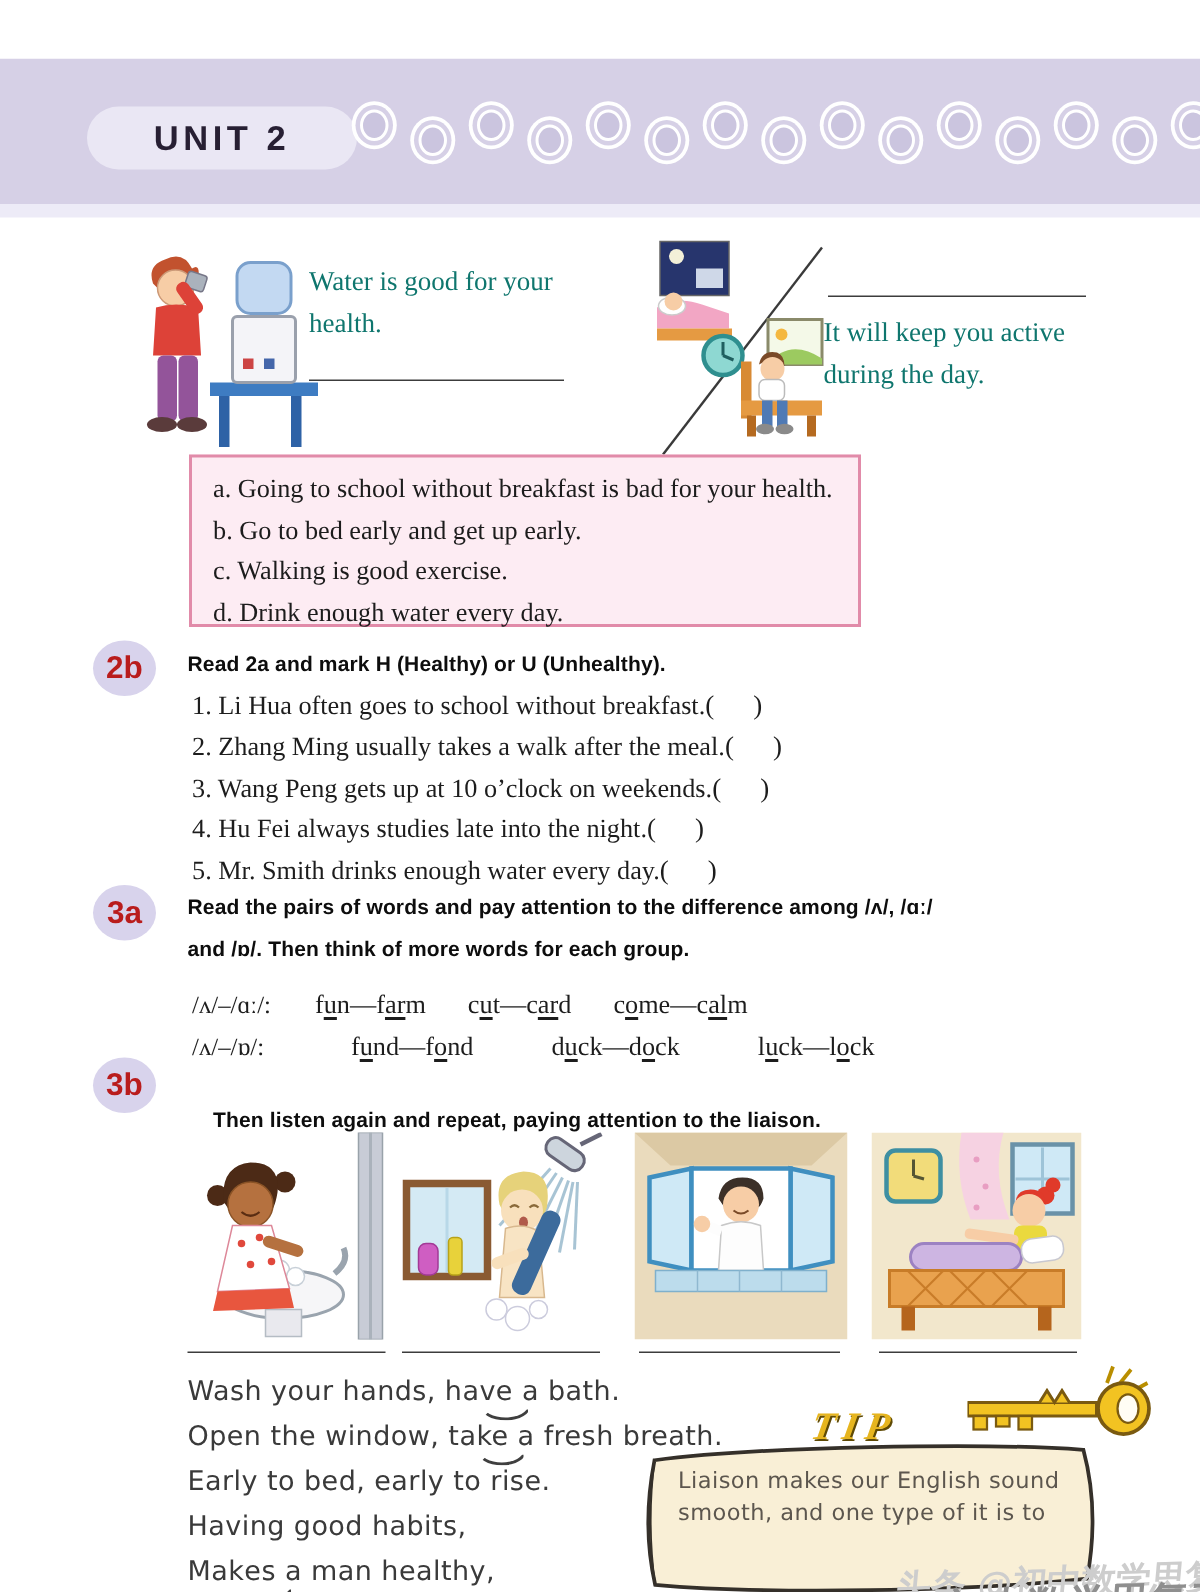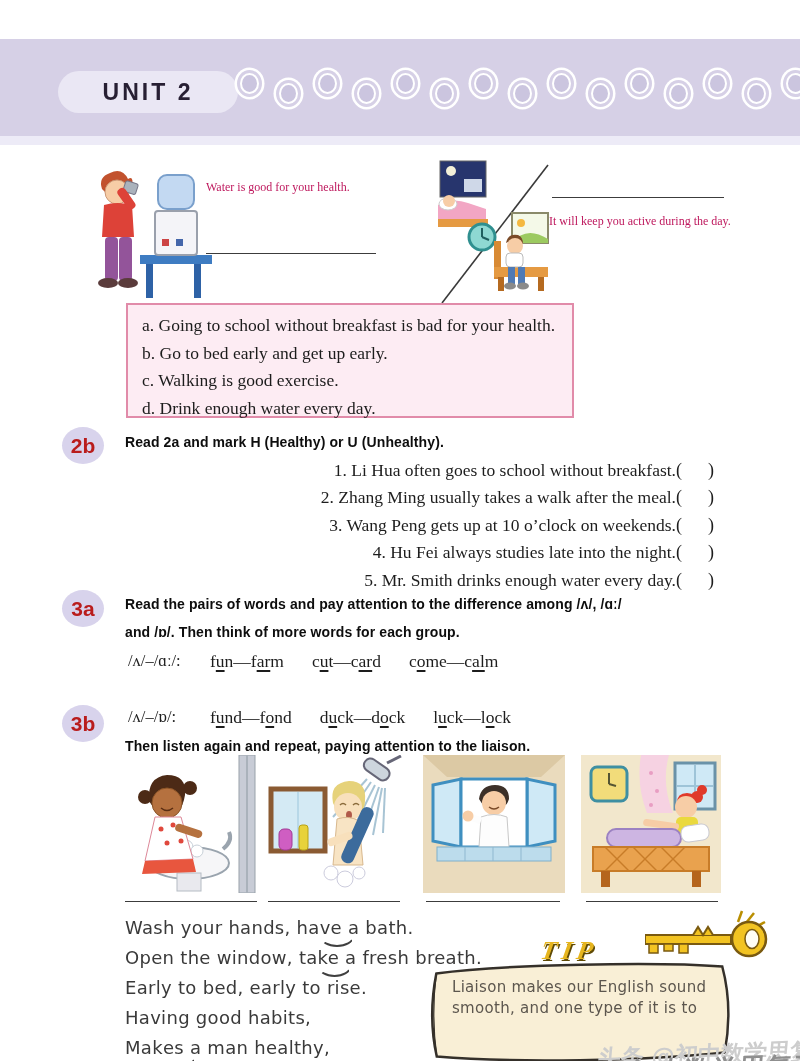--- a/index.html
+++ b/index.html
@@ -13,40 +13,40 @@
   .band{left:0;top:0;width:800px;height:97px;background:#d6d0e6;}
   .band-strip{left:0;top:97px;width:800px;height:9px;background:#edebf7;}
   .unit-pill{left:58px;top:32px;width:180px;height:42px;border-radius:22px;background:#eae7f4;
              text-align:center;line-height:42px;font-weight:bold;font-size:23px;letter-spacing:3px;color:#271f33;}
   .rings{left:240px;top:34px;display:flex;gap:20px;}
   .ring{width:15px;height:17px;background:#cbc5df;border:2.5px solid #fff;border-radius:50%;
         box-shadow:0 0 0 3px #d6d0e6,0 0 0 5.5px #fff;}
   .ring.low{margin-top:10px;}
 
   
-  .caption{font-size:12px;line-height:28px;color:#be185d;}
+  .caption{font-size:18px;line-height:28px;color:#0f766e;}
   .blank{border-top:1.6px solid #3c3c3c;height:0;}
 
   
   .pinkbox{left:126px;top:264px;width:430px;height:104px;background:#fdecf3;border:2px solid #e18ba9;
            padding:7px 0 0 14px;font-size:17.5px;line-height:27.5px;color:#1c1c1c;}
 
   
   .badge{width:42px;height:37px;border-radius:50%;background:#d8d3ec;color:#b91c1c;text-align:center;
          font-family:"Liberation Sans",sans-serif;font-weight:bold;font-size:21px;line-height:37px;}
   .h{font-family:"Liberation Sans","DejaVu Sans",sans-serif;font-weight:bold;font-size:14px;
      color:#0d0d0d;letter-spacing:.1px;line-height:22px;white-space:nowrap;}
 
   
   .list2b{left:128px;top:421px;width:586px;font-size:17.5px;}
-  .list2b .row{display:flex;justify-content:flex-end;align-items:baseline;height:27.4px;}
+  .list2b .row{display:flex;justify-content:flex-start;align-items:baseline;height:27.4px;}
   .marks{display:inline-flex;gap:26px;font-size:18px;}
 
   
-  .row3a{display:flex;height:28.5px;font-size:17.5px;align-items:flex-start;}
+  .row3a{display:flex;height:28.5px;font-size:17.5px;align-items:flex-end;}
   .row3a .lab{width:82px;font-size:16.5px;}
   .row3a .pair{margin-right:28px;}
   .u{text-decoration:underline;text-underline-offset:3px;text-decoration-thickness:1.5px;}
 
   
   .pic{top:716px;height:138px;}
   .chant{font-size:18px;color:#3a3a3a;line-height:30px;}
   .arc{position:relative;display:inline-block;}
   .arc::after{content:"";position:absolute;left:0;right:5px;bottom:-4px;height:8px;
               border:2px solid transparent;border-bottom:2.4px solid #3f3f3f;
@@ -191,29 +191,29 @@
 
   <div class="abs badge" style="left:62px;top:551px;">3a</div>
   <div class="abs h" style="left:125px;top:554px;">Read the pairs of words and pay attention to the difference among /ʌ/, /ɑː/</div>
   <div class="abs h" style="left:125px;top:582px;">and /ɒ/. Then think of more words for each group.</div>
   <div class="abs row3a" style="left:128px;top:612px;">
     <span class="lab">/ʌ/–/ɑː/:</span>
     <span class="pair"><span>f</span><span class="u">u</span><span>n—f</span><span class="u">ar</span><span>m</span></span>
     <span class="pair"><span>c</span><span class="u">u</span><span>t—c</span><span class="u">ar</span><span>d</span></span>
     <span class="pair"><span>c</span><span class="u">o</span><span>me—c</span><span class="u">al</span><span>m</span></span>
   </div>
-  <div class="abs row3a" style="left:128px;top:668px;">
+  <div class="abs row3a" style="left:128px;top:640px;gap:24px;">
     <span class="lab">/ʌ/–/ɒ/:</span>
     <span class="pair"><span>f</span><span class="u">u</span><span>nd—f</span><span class="u">o</span><span>nd</span></span>
     <span class="pair"><span>d</span><span class="u">u</span><span>ck—d</span><span class="u">o</span><span>ck</span></span>
     <span class="pair"><span>l</span><span class="u">u</span><span>ck—l</span><span class="u">o</span><span>ck</span></span>
   </div>
 
   <div class="abs badge" style="left:62px;top:666px;">3b</div>
-  <div class="abs h" style="left:125px;top:696px;text-align:center;">Then listen again and repeat, paying attention to the liaison.</div>
+  <div class="abs h" style="left:142px;top:696px;text-align:center;">Then listen again and repeat, paying attention to the liaison.</div>
 
   <svg class="abs pic" style="left:123px;" width="138" height="138" viewBox="0 0 138 138">
     <rect x="116" y="0" width="16" height="138" fill="#c8ccd6" stroke="#99a2aa"></rect>
     <line x1="124" y1="0" x2="124" y2="138" stroke="#aab2bb" stroke-width="2"></line>
     <ellipse cx="66" cy="108" rx="40" ry="16" fill="#f6f6f8" stroke="#9aa4ae" stroke-width="2"></ellipse>
     <rect x="54" y="118" width="24" height="18" fill="#e9e9ee" stroke="#b5bcc4"></rect>
     <path d="M100 94 q10 -8 6 -17" stroke="#9aa4ae" stroke-width="4" fill="none"></path>
     <circle cx="52" cy="96" r="6" fill="#ffffff" stroke="#c8d0d8"></circle>
     <circle cx="63" cy="92" r="7" fill="#ffffff" stroke="#c8d0d8"></circle>
     <circle cx="74" cy="96" r="6" fill="#ffffff" stroke="#c8d0d8"></circle>

